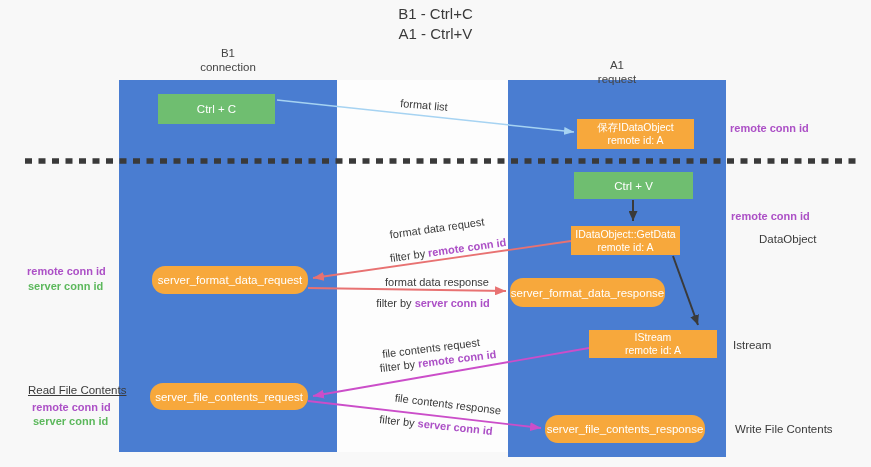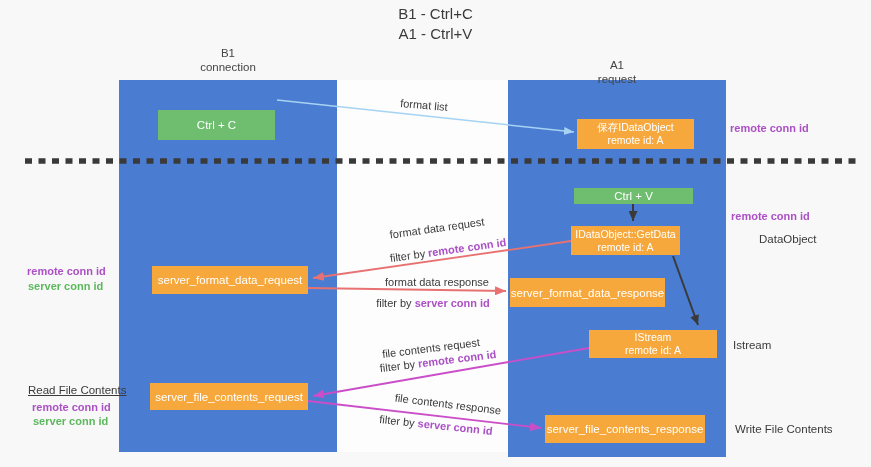--- a/index.html
+++ b/index.html
@@ -35,24 +35,24 @@
   .l-magenta{stroke:var(--arrow-magenta);stroke-width:1.8;}
   .l-black{stroke:var(--arrow-black);stroke-width:2;}
   .l-dash{stroke:var(--arrow-black);stroke-width:5.5;stroke-dasharray:7 6.5;}
   #head-blue path{fill:var(--arrow-lightblue);}
   #head-salmon path{fill:var(--arrow-salmon);}
   #head-magenta path{fill:var(--arrow-magenta);}
   #head-black path{fill:var(--arrow-black);}
 
   .node{position:absolute;display:flex;flex-direction:column;align-items:center;
         justify-content:center;color:#fff;text-align:center;z-index:3;}
-  .node.green{background:var(--box-green);font-size:11.5px;margin-top:16px;}
+  .node.green{background:var(--box-green);font-size:11.5px;}
   .node.orange{background:var(--box-orange);}
   .node .l1,.node .l2{line-height:13px;font-size:10.5px;}
-  .node.wide{font-size:11.5px;}
+  .node.wide{font-size:11.5px;border-radius:13px;}
 
   .flabel{position:absolute;white-space:nowrap;font-size:11px;color:var(--text-dark);
           transform:translate(-50%,-50%) rotate(var(--r,0deg));z-index:3;}
   .flabel .fid{font-weight:bold;margin-left:3px;}
   .fid.purple{color:var(--text-purple);}
 
   .ann{position:absolute;white-space:nowrap;font-size:11.5px;color:var(--text-dark);z-index:3;}
   .ann.purple{color:var(--text-purple);font-weight:bold;font-size:11px;}
   .ann.green{color:var(--text-green);font-weight:bold;font-size:11px;}
 </style>
@@ -108,21 +108,21 @@
 
   <div class="node green" style="left:158px;top:94px;width:117px;height:30px;">
     <span>Ctrl + C</span>
   </div>
 
   <div class="node orange" style="left:577px;top:119px;width:117px;height:30px;">
     <span class="l1">保存IDataObject</span>
     <span class="l2">remote id: A</span>
   </div>
 
-  <div class="node green" style="left:574px;top:172px;width:119px;height:16px;">
+  <div class="node green" style="left:574px;top:172px;width:119px;height:27px;">
     <span>Ctrl + V</span>
   </div>
 
   <div class="node orange" style="left:571px;top:226px;width:109px;height:29px;">
     <span class="l1">IDataObject::GetData</span>
     <span class="l2">remote id: A</span>
   </div>
 
   <div class="node orange wide" style="left:152px;top:266px;width:156px;height:28px;">
     <span>server_format_data_request</span>

